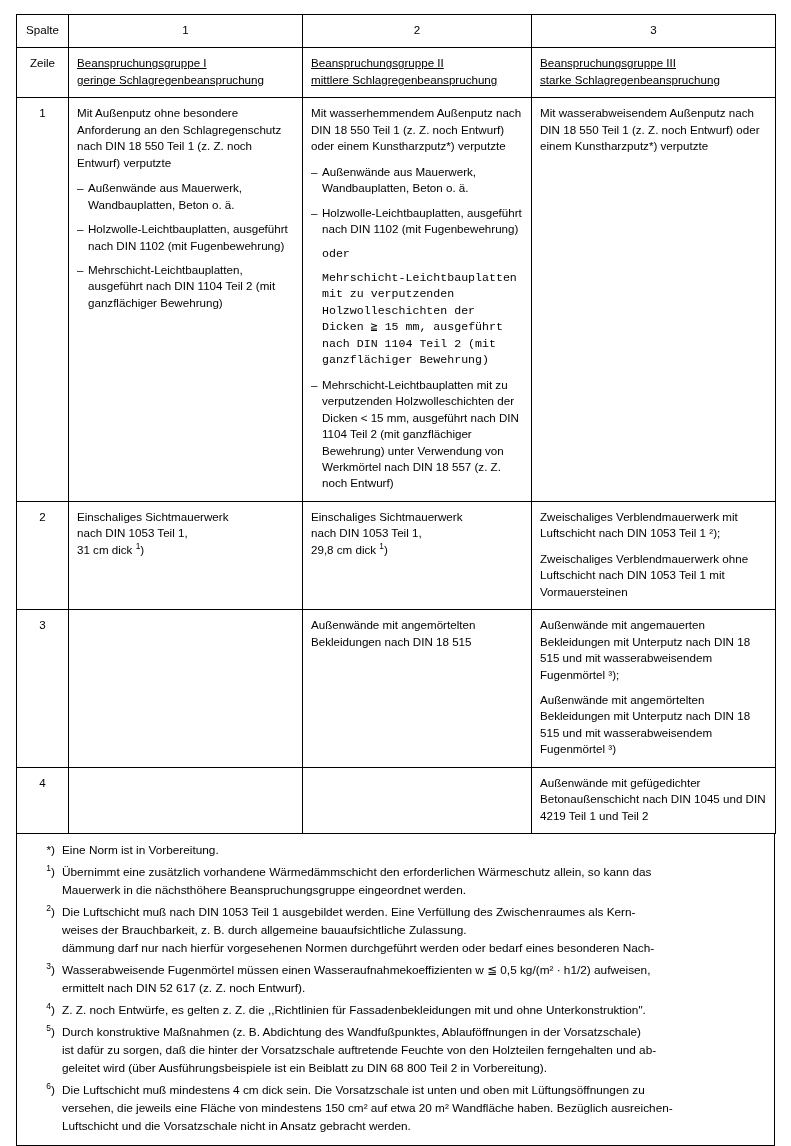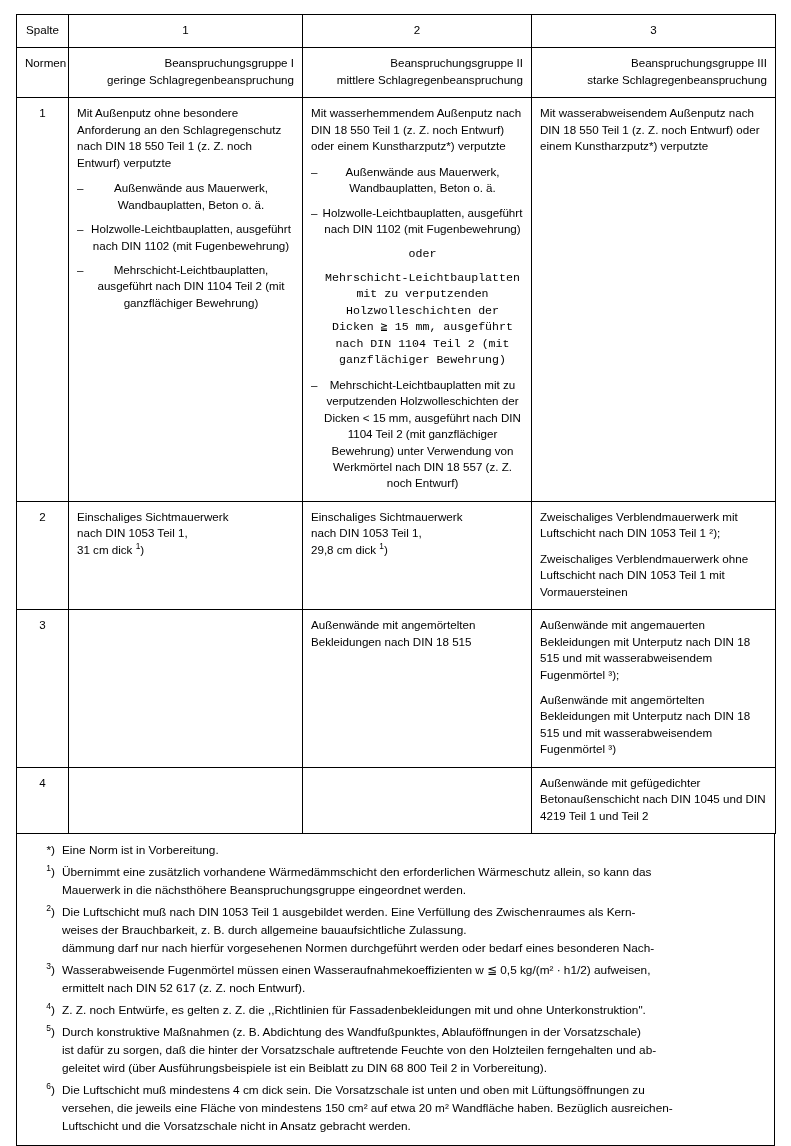--- a/index.html
+++ b/index.html
@@ -45,41 +45,41 @@
     font-size: 12.4px;
     padding: 4px 2px;
   }
   td.hdr-num {
     text-align: center;
     vertical-align: middle;
     font-size: 13px;
     padding: 6px 2px 7px 2px;
   }
   td.hdr-label {
-    text-align: right;
+    text-align: left;
     vertical-align: middle;
     font-size: 12.4px;
     padding: 6px 8px 7px 8px;
+    text-decoration: underline;
   }
   .cell-p {
     margin: 0 0 0 0;
   }
   .cell-p + .cell-p {
     margin-top: 9px;
   }
   ul.dash {
     list-style: none;
     margin: 9px 0 0 0;
     padding: 0;
   }
   ul.dash li {
     position: relative;
     padding-left: 11px;
     margin-bottom: 8px;
-    text-align: center;
   }
   ul.dash li:last-child { margin-bottom: 0; }
   ul.dash li::before {
     content: "\2013";
     position: absolute;
     left: 0;
     top: 0;
   }
   ul.dash li.nodash { padding-left: 11px; font-family: Liberation Mono, monospace; }
   ul.dash li.nodash::before { content: ""; }
@@ -133,21 +133,21 @@
     </colgroup>
     <tbody>
       <tr>
         <td class="hdr-num">Spalte</td>
         <td class="hdr-num">1</td>
         <td class="hdr-num">2</td>
         <td class="hdr-num">3</td>
       </tr>
 
       <tr>
-        <td class="hdr-num">Normen</td>
+        <td class="hdr-num">Zeile</td>
         <td class="hdr-label">
           <div>Beanspruchungsgruppe I</div>
           <div>geringe Schlagregenbeanspruchung</div>
         </td>
         <td class="hdr-label">
           <div>Beanspruchungsgruppe II</div>
           <div>mittlere Schlagregenbeanspruchung</div>
         </td>
         <td class="hdr-label">
           <div>Beanspruchungsgruppe III</div>

